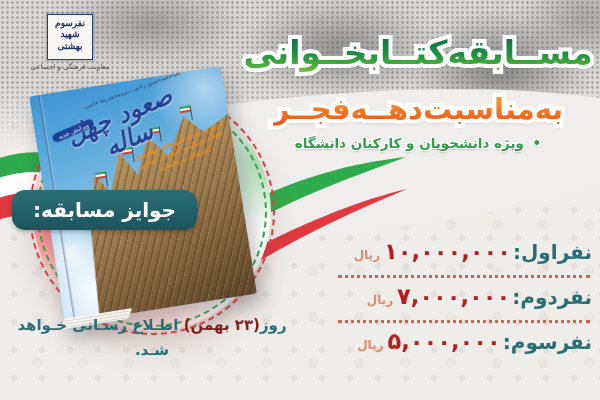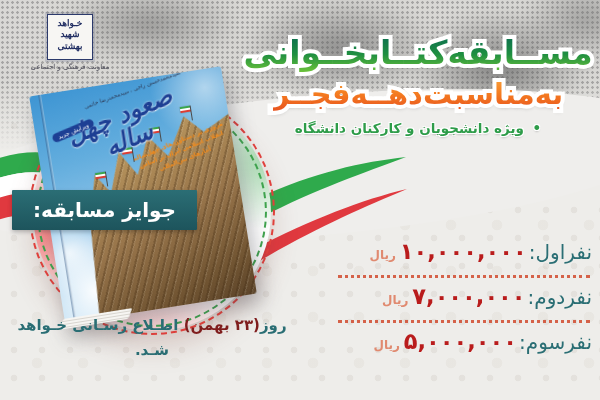--- a/index.html
+++ b/index.html
@@ -85,37 +85,37 @@
   
   .headline{position:absolute;right:4px;top:34px;width:356px;text-align:center;direction:rtl;}
   .h-line{position:relative;display:block;white-space:nowrap;}
   .h-stroke{position:absolute;left:0;right:0;top:0;-webkit-text-stroke:8px #ffffff;color:#fff;
     text-shadow:0 3px 4px rgba(50,50,50,.35);}
   .h-fill{position:relative;}
   .t1{font-size:33px;font-weight:bold;line-height:1.18;text-align:center;}
   .t1 .h-fill{color:#128245;
     background:linear-gradient(180deg,#0a6a52 0%,#1f8f41 55%,#6cc23a 100%);
     -webkit-background-clip:text;background-clip:text;-webkit-text-fill-color:transparent;}
-  .t2{font-size:29px;font-weight:bold;line-height:1.15;margin-top:5px;}
+  .t2{font-size:29px;font-weight:bold;line-height:1.15;margin-top:20px;}
   .t2 .h-fill{color:#f47b20;
     background:linear-gradient(180deg,#f9a43c 0%,#f47b20 50%,#e8531f 100%);
     -webkit-background-clip:text;background-clip:text;-webkit-text-fill-color:transparent;}
   .audience{margin-top:9px;font-size:13.5px;font-weight:bold;color:#2e9c49;
     text-shadow:-1px -1px 0 #fff,1px -1px 0 #fff,-1px 1px 0 #fff,1px 1px 0 #fff,0 2px 2px rgba(0,0,0,.18);}
   .audience .dot{color:#2e9c49;margin-left:4px;}
 
   
   .prize-box{position:absolute;left:12px;top:190px;right:403px;width:185px;height:40px;
-    background:linear-gradient(180deg,#2b6e75 0%,#1d545c 100%);border-radius:1px;
+    background:linear-gradient(180deg,#2b6e75 0%,#1d545c 100%);border-radius:13px;
     display:flex;align-items:center;justify-content:center;box-shadow:0 2px 4px rgba(0,0,0,.25);}
   .prize-box span{color:#fff;font-size:20px;font-weight:bold;}
   .prize-row{position:absolute;right:8px;width:278px;display:flex;direction:rtl;
     align-items:baseline;justify-content:flex-start;white-space:nowrap;}
   .pr1{top:238px;} .pr2{top:283px;} .pr3{top:328px;}
-  .rank{color:#2a6e74;font-size:20px;font-weight:normal;}
+  .rank{color:#2a6e74;font-size:20px;font-weight:bold;}
   .amount{color:#b91c1c;font-size:22.5px;font-weight:bold;letter-spacing:.5px;margin-right:2px;}
   .currency{color:#e08a70;font-size:12px;font-weight:bold;margin-right:4px;margin-left:8px;}
   .dotted-sep{position:absolute;right:10px;width:252px;border-top:3px dotted #d14a2e;opacity:.85;}
   .ds1{top:275px;} .ds2{top:320px;}
 
   
   .footer-note{position:absolute;left:6px;top:313px;width:292px;direction:rtl;text-align:center;
     font-size:15px;font-weight:bold;color:#2a6e74;line-height:1.65;}
   .footer-note .hl{color:#7f1d1d;}
 </style>
@@ -172,21 +172,21 @@
       <div class="cover-title">صعود چهل ساله</div>
       <div class="cover-tagline">مروری بر دستاوردهای چهل‌ساله انقلاب اسلامی ایران بر اساس آمارهای بین‌المللی</div>
       <div class="edition-badge">ویرایش جدید</div>
       <div class="spine-line"></div>
     </div>
     <div class="pages-edge"></div>
   </div>
 
   <div class="logo">
     <div class="seal">
-      <div>خـواهد</div>
+      <div>نفرسوم</div>
       <div>شهید</div>
       <div>بهشتی</div>
     </div>
     <div class="logo-caption">معاونت فرهنگی و اجتماعی</div>
   </div>
 
   <div class="headline">
     <span class="h-line t1">
       <span class="h-stroke">مســابقه‌کتــابخــوانی</span>
       <span class="h-fill">مســابقه‌کتــابخــوانی</span>

